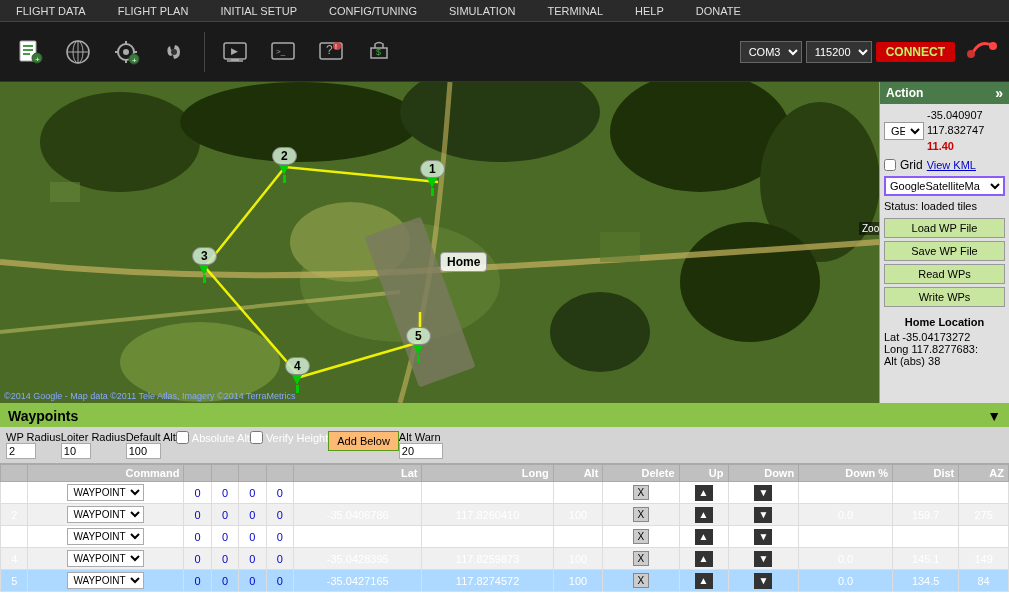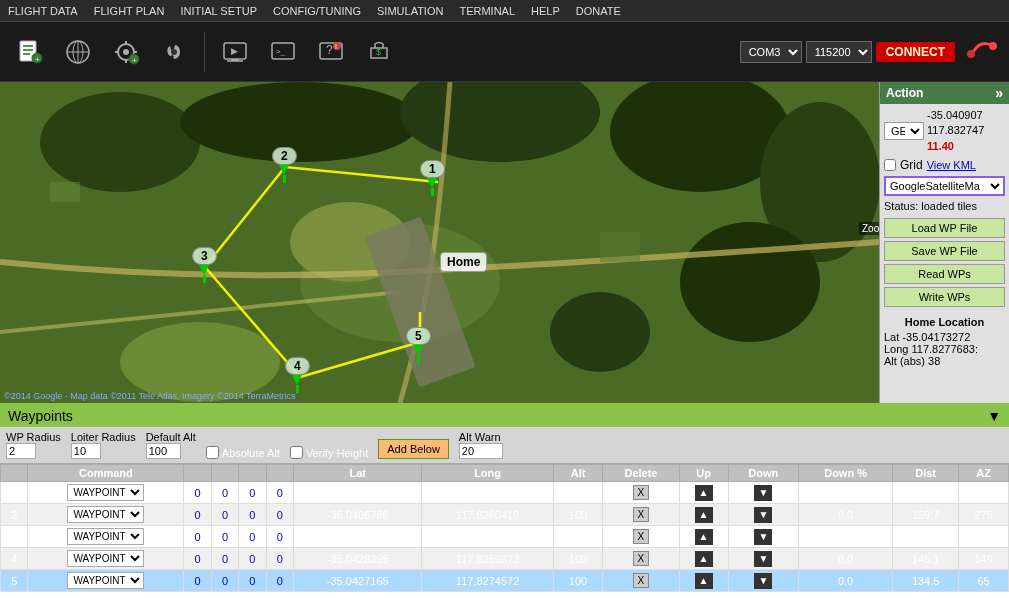--- a/index.html
+++ b/index.html
@@ -1,32 +1,32 @@
 <!DOCTYPE html>
 <html><head>
   <meta charset="utf-8">
   <style>
     * { margin: 0; padding: 0; box-sizing: border-box; }
     body { font-family: Arial, sans-serif; font-size: 12px; background: #1a1a1a; color: #fff; width: 1009px; height: 598px; overflow: hidden; }
 
     
     #menu-bar { display: flex; align-items: center; background: #2a2a2a; border-bottom: 1px solid #444; height: 22px; }
-    .menu-item { padding: 2px 8px; font-size: 11px; color: #ddd; cursor: pointer; white-space: nowrap; }
+    .menu-item { padding: 2px 16px; font-size: 11px; color: #ddd; cursor: pointer; white-space: nowrap; }
 
     
     #toolbar { display: flex; align-items: center; background: #1a1a1a; height: 60px; padding: 4px 6px; border-bottom: 1px solid #333; }
     .toolbar-group { display: flex; align-items: center; margin-right: 10px; }
     .toolbar-icon { width: 44px; height: 44px; display: flex; flex-direction: column; align-items: center; justify-content: center; cursor: pointer; border: 1px solid transparent; border-radius: 4px; margin: 0 2px; }
     .toolbar-icon svg { width: 28px; height: 28px; }
     .toolbar-separator { width: 1px; height: 40px; background: #444; margin: 0 6px; }
 
     
     #conn-controls { margin-left: auto; display: flex; align-items: center; gap: 4px; }
     .com-select { background: #333; color: #fff; border: 1px solid #666; padding: 2px 4px; font-size: 11px; height: 22px; }
-    #connect-btn { background: #c00; color: #fef9c3; border: none; padding: 3px 10px; font-size: 12px; font-weight: bold; cursor: pointer; border-radius: 2px; }
+    #connect-btn { background: #c00; color: #bef264; border: none; padding: 3px 10px; font-size: 12px; font-weight: bold; cursor: pointer; border-radius: 2px; }
 
     
     #main-area { display: flex; height: calc(598px - 22px - 60px - 195px); }
 
     
     #map-container { flex: 1; position: relative; background: #2d4a1e; overflow: hidden; }
 
     
     #map-info { position: absolute; top: 4px; left: 4px; color: #88ff88; font-size: 11px; line-height: 1.5; text-shadow: 1px 1px 2px #000; }
 
@@ -56,32 +56,32 @@
     .status-text { font-size: 11px; margin-bottom: 6px; }
 
     .action-btn { width: 100%; background: #c8e6a0; border: 1px solid #999; padding: 3px 4px; font-size: 11px; cursor: pointer; margin-bottom: 3px; text-align: center; }
 
     .home-location { margin-top: 6px; }
     .home-location-title { font-size: 11px; font-weight: bold; text-align: center; margin-bottom: 3px; }
     .home-loc-row { font-size: 11px; display: flex; justify-content: space-between; }
 
     
     #waypoints-panel { height: 195px; background: #d0d0d0; border-top: 2px solid #8bc34a; }
-    #wp-header { background: #8bc34a; padding: 3px 8px; font-size: 14px; font-weight: normal; color: #000; display: flex; align-items: center; justify-content: space-between; }
-    #wp-toolbar { display: flex; align-items: flex-end; padding: 4px 6px; gap: 10px; background: #d4d4d4; border-bottom: 1px solid #aaa; }
+    #wp-header { background: #8bc34a; padding: 3px 8px; font-size: 14px; font-weight: bold; color: #000; display: flex; align-items: center; justify-content: space-between; }
+    #wp-toolbar { display: flex; align-items: flex-start; padding: 4px 6px; gap: 0; background: #d4d4d4; border-bottom: 1px solid #aaa; }
     .wp-toolbar-label { font-size: 11px; color: #000; }
     .wp-toolbar-item { display: flex; flex-direction: column; font-size: 10px; }
     .wp-toolbar-item input[type=text] { width: 40px; font-size: 11px; border: 1px solid #aaa; padding: 1px 2px; background: #fff; }
     .wp-checkbox-item { display: flex; align-items: center; gap: 3px; font-size: 11px; }
     #add-below-btn { background: #fdba74; border: 1px solid #5a9a1a; padding: 3px 8px; font-size: 11px; cursor: pointer; font-weight: normal; }
 
     
     #wp-table-container { height: 140px; overflow-y: auto; background: #fff; }
     #wp-table { width: 100%; border-collapse: collapse; font-size: 11px; }
-    #wp-table th { background: #c0c0c0; border: 1px solid #aaa; padding: 2px 4px; text-align: center; font-weight: bold; position: sticky; top: 0; }
+    #wp-table th { background: #c0c0c0; border: 1px solid #aaa; padding: 2px 4px; text-align: right; font-weight: bold; position: sticky; top: 0; }
     #wp-table td { border: 1px solid #ddd; padding: 2px 4px; text-align: center; }
     #wp-table tr:nth-child(even) { background: #f0f0f0; }
     #wp-table tr.selected { background: #add8ff; }
     .cmd-select { font-size: 10px; background: #fff; border: 1px solid #aaa; padding: 1px; }
     .num-cell { color: #0000cc; }
     .x-btn { background: #ccc; border: 1px solid #888; padding: 1px 4px; font-size: 10px; cursor: pointer; }
     .arrow-btn { background: #333; color: #fff; border: none; width: 18px; height: 16px; cursor: pointer; font-size: 10px; display: inline-flex; align-items: center; justify-content: center; }
 
     
     #map-bg { position: absolute; top: 0; left: 0; width: 100%; height: 100%; }
@@ -475,18 +475,18 @@
     <td><span class="num-cell">0</span></td>
     <td><span class="num-cell">0</span></td>
     <td>-35.0427165</td>
     <td>117.8274572</td>
     <td>100</td>
     <td><button class="x-btn">X</button></td>
     <td><button class="arrow-btn">▲</button></td>
     <td><button class="arrow-btn">▼</button></td>
     <td>0.0</td>
     <td>134.5</td>
-    <td>65</td>
+    <td>84</td>
   </tr>
         </tbody>
     </table>
   </div>
 </div>
 
 </body></html>

